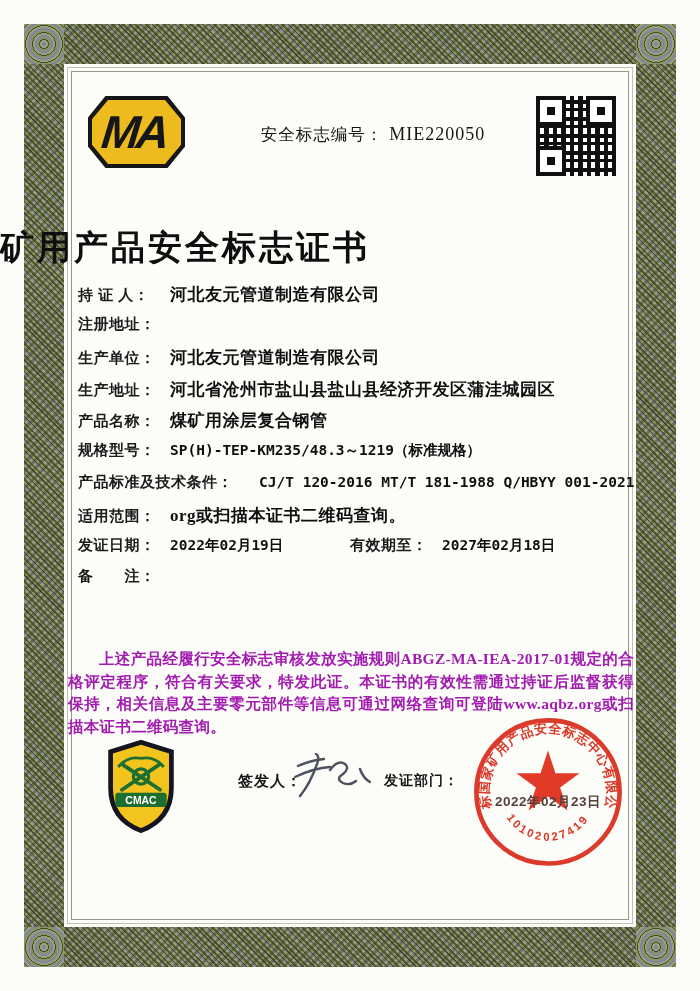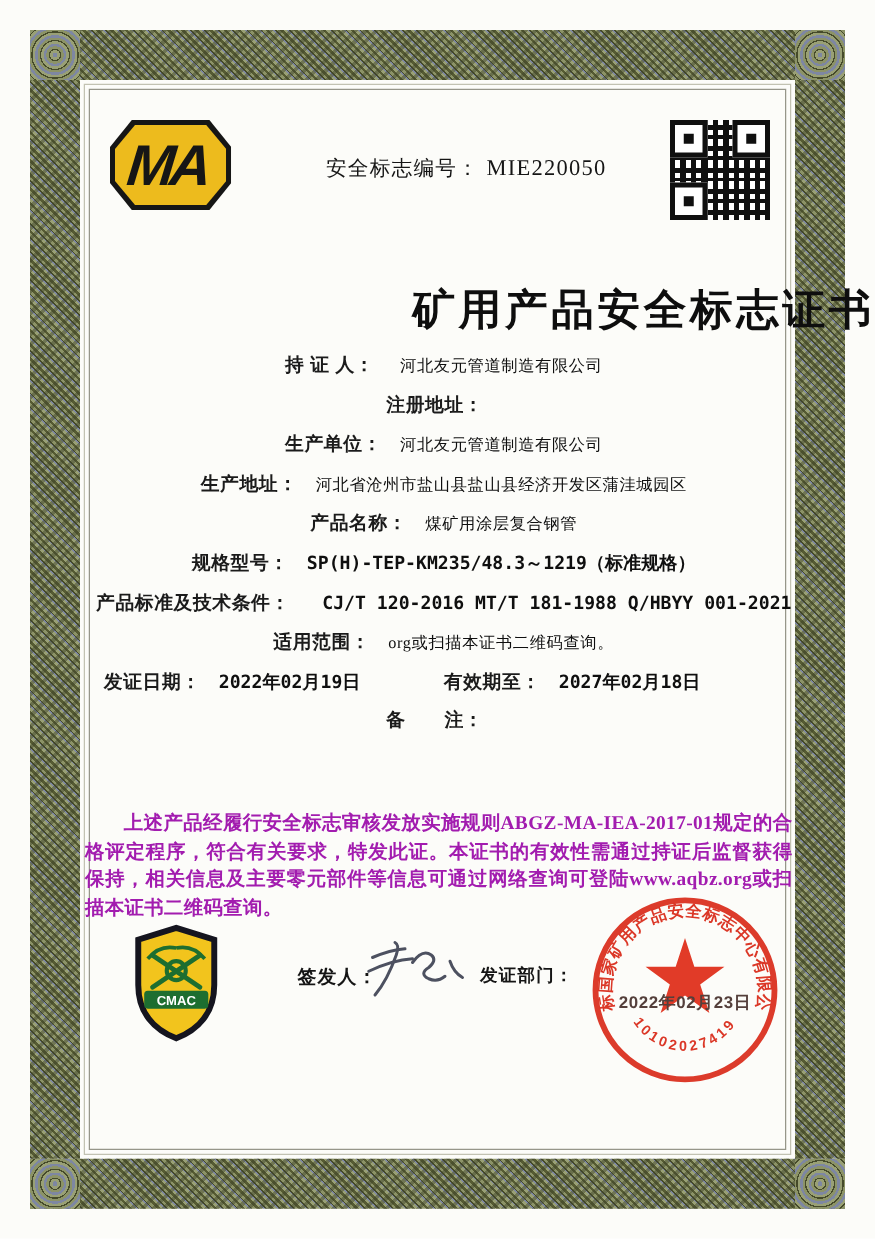--- a/index.html
+++ b/index.html
@@ -29,28 +29,28 @@
   .cert-no{position:absolute;left:0;right:0;top:124px;text-align:center;padding-left:46px;font-size:16.5px;}
   .cert-no .lbl{letter-spacing:1px;}
   .cert-no .num{font-family:"Liberation Serif",serif;font-size:18px;margin-left:6px;letter-spacing:1px;}
   .qr{position:absolute;left:536px;top:96px;width:80px;height:80px;background:
     repeating-linear-gradient(90deg,#101010 0 4px,transparent 4px 8px,#101010 8px 13px,transparent 13px 17px),
     repeating-linear-gradient(0deg,#fff 0 4px,#101010 4px 8px,#fff 8px 14px,#101010 14px 17px);}
   .qf{position:absolute;width:22px;height:22px;border:4px solid #101010;
     background:linear-gradient(#101010,#101010) center/8px 8px no-repeat #fff;}
   .qf.tl{top:0;left:0}.qf.tr{top:0;right:0}.qf.bl{bottom:0;left:0}
 
-  .title{position:absolute;top:202px;left:0;right:0;text-align:right;
+  .title{position:absolute;top:202px;left:0;right:0;text-align:left;
     font-family:"Liberation Serif",serif;font-weight:900;font-size:34px;letter-spacing:3px;color:#0e0e0e;}
 
   
   .fields{position:absolute;left:78px;top:283px;width:554px;}
-  .frow{display:flex;align-items:baseline;height:31.6px;justify-content:center;}
+  .frow{display:flex;align-items:baseline;height:31.6px;}
   .flabel{flex:0 0 92px;font-weight:700;font-size:15px;letter-spacing:.5px;color:#1b1b1b;white-space:nowrap;}
-  .fvalue{font-family:"Liberation Serif",serif;font-weight:400;font-size:13px;letter-spacing:.5px;color:#0f0f0f;white-space:nowrap;}
+  .fvalue{font-family:"Liberation Serif",serif;font-weight:700;font-size:17px;letter-spacing:.5px;color:#0f0f0f;white-space:nowrap;}
   .mono{font-family:"DejaVu Sans Mono",monospace;font-size:14.5px;letter-spacing:0;font-weight:700;}
   .frow.wide .flabel{flex:0 0 auto;margin-right:26px;}
   .frow.dates .fvalue{flex:0 0 180px;}
   .frow.dates .flabel.second{flex:0 0 92px;}
 
   .statement{position:absolute;left:68px;top:648px;width:566px;margin:0;
     font-family:"Liberation Serif",serif;font-weight:700;font-size:15.5px;line-height:22.5px;
     text-align:justify;text-indent:2em;letter-spacing:.3px;color:#a21caf;word-break:break-all;}
 
   

